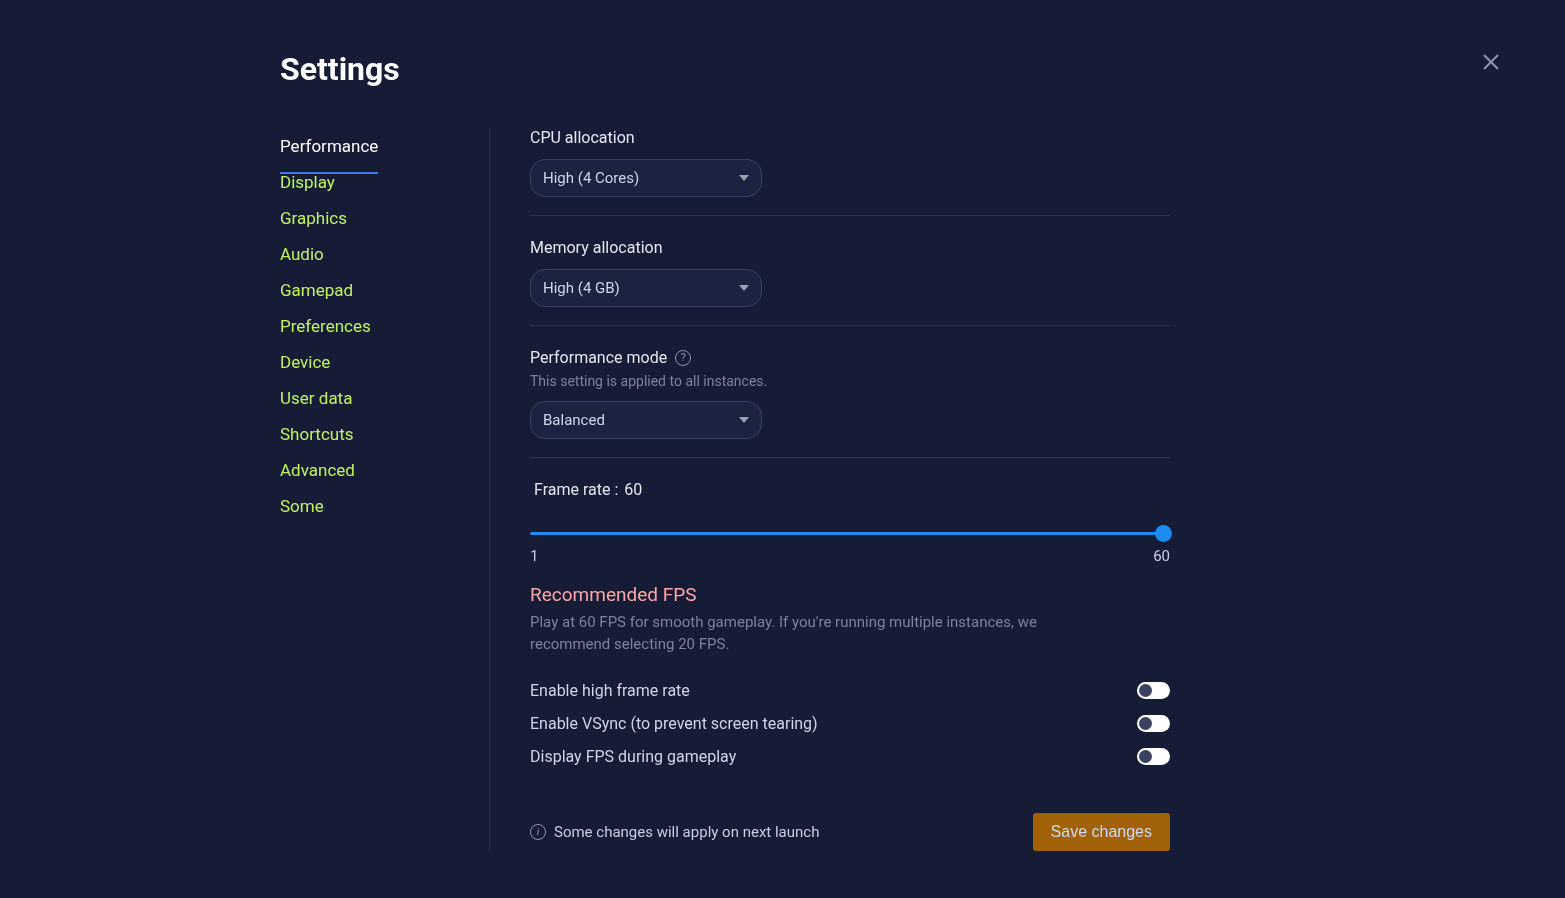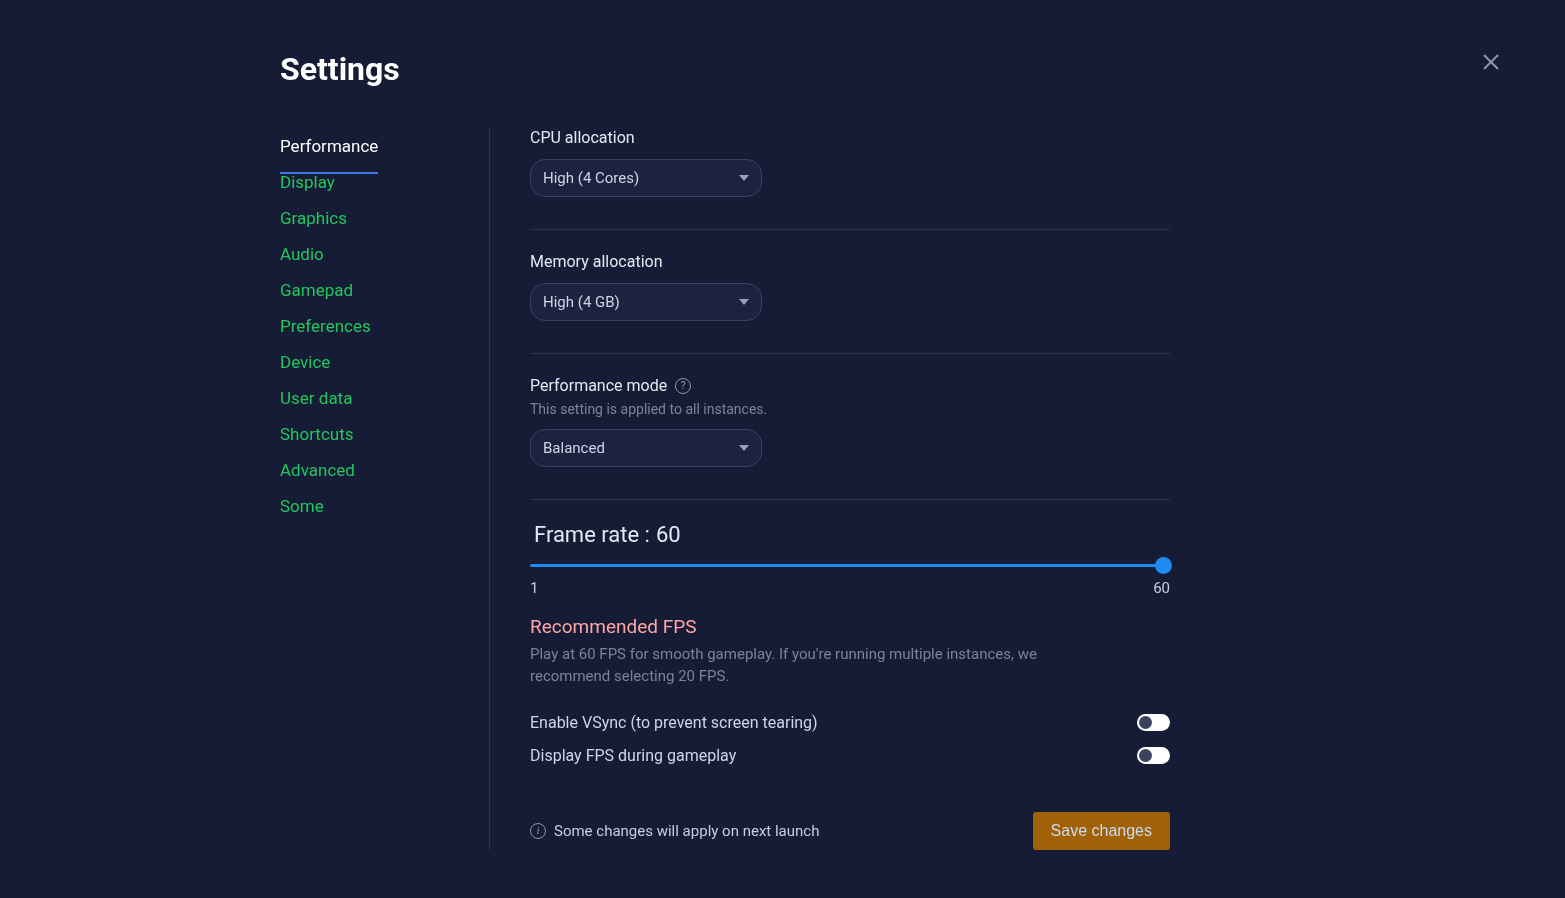--- a/index.html
+++ b/index.html
@@ -36,39 +36,39 @@
   }
   .sidebar {
     width: 210px;
     flex-shrink: 0;
     border-right: 1px solid #2b3350;
     padding-right: 10px;
   }
   .sidebar ul { list-style: none; }
   .sidebar li {
     font-size: 17px;
-    color: #22c55e;
+    color: #bef264;
     padding: 8px 0;
     cursor: pointer;
   }
   .sidebar li.active {
     color: #ffffff;
   }
   .sidebar li.active span {
     border-bottom: 2px solid #3b78e7;
     padding-bottom: 16px;
   }
   .main {
     flex: 1;
     padding-left: 40px;
     max-width: 680px;
   }
   .section {
     border-bottom: 1px solid #2b3350;
-    padding-bottom: 32px;
+    padding-bottom: 18px;
     margin-bottom: 22px;
   }
   .section:last-of-type { border-bottom: none; }
   .label {
     font-size: 16px;
     color: #e4e8f0;
     margin-bottom: 12px;
     display: flex;
     align-items: center;
     gap: 8px;
@@ -95,23 +95,23 @@
   }
   .select .caret {
     width: 0; height: 0;
     border-left: 5px solid transparent;
     border-right: 5px solid transparent;
     border-top: 6px solid #9aa1b5;
   }
   .framerate-row {
     display: flex;
     gap: 6px;
-    font-size: 22px;
+    font-size: 16px;
     color: #e4e8f0;
-    margin-bottom: 8px;
+    margin-bottom: 24px;
     padding-left: 4px;
   }
   .slider-wrap {
     position: relative;
     height: 20px;
     margin-bottom: 4px;
   }
   .slider-track {
     position: absolute;
     top: 9px;
@@ -281,20 +281,26 @@
           <div class="slider-thumb"></div>
         </div>
         <div class="slider-labels">
           <span>1</span>
           <span>60</span>
         </div>
         <div class="subheading">Recommended FPS</div>
         <div class="description">Play at 60 FPS for smooth gameplay. If you're running multiple instances, we recommend selecting 20 FPS.</div>
 
         <div class="toggle-row">
+          <span class="tlabel">Enable high frame rate</span>
+          <div class="switch">
+            <div class="knob"></div>
+          </div>
+        </div>
+        <div class="toggle-row">
           <span class="tlabel">Enable VSync (to prevent screen tearing)</span>
           <div class="switch">
             <div class="knob"></div>
           </div>
         </div>
         <div class="toggle-row">
           <span class="tlabel">Display FPS during gameplay</span>
           <div class="switch">
             <div class="knob"></div>
           </div>

